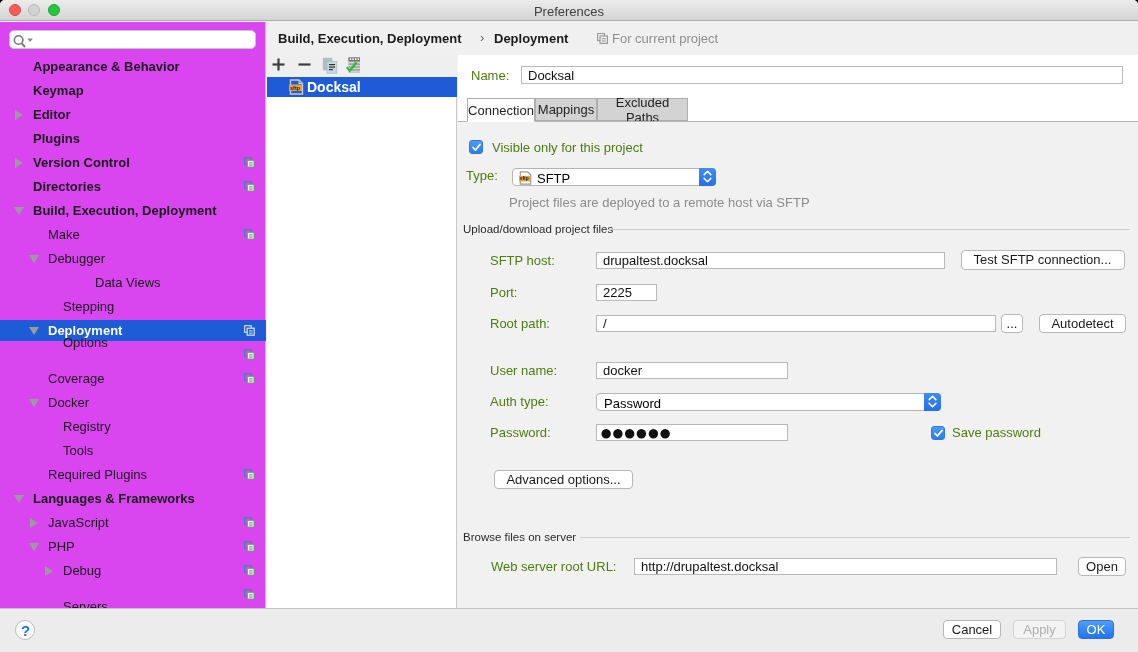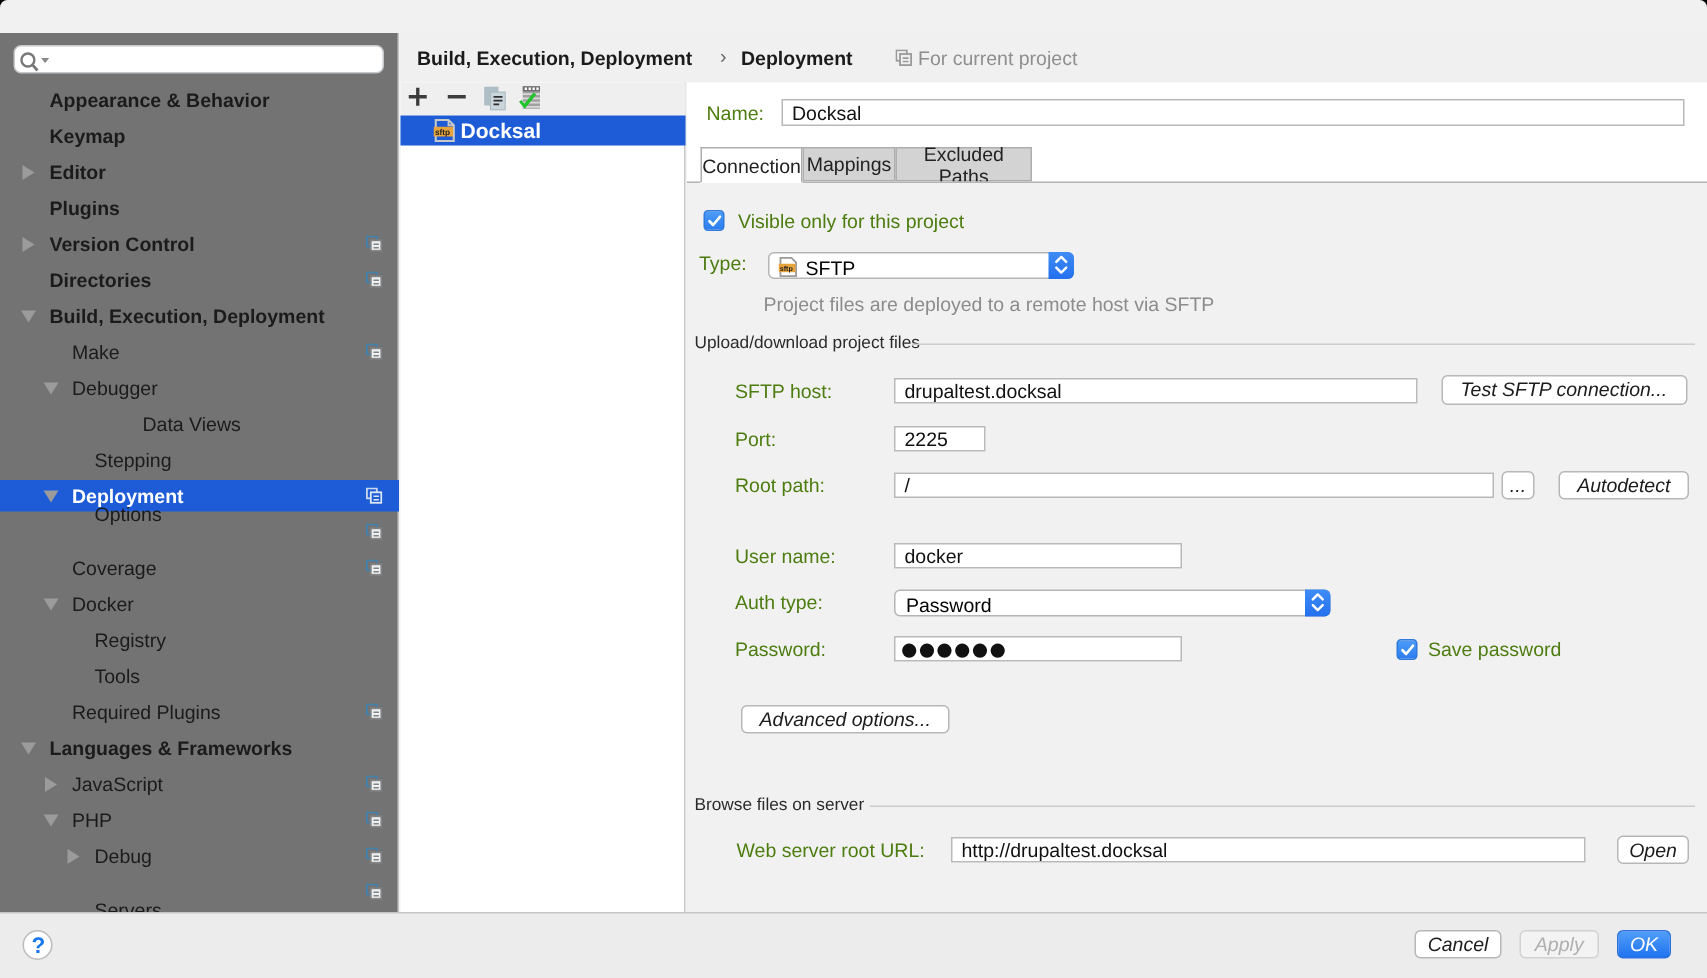--- a/index.html
+++ b/index.html
@@ -9,21 +9,21 @@
          border-radius:5px 5px 0 0; overflow:hidden; }
   .abs { position:absolute; }
 
   
   #titlebar { left:0; top:0; width:1138px; height:21px;
     background:linear-gradient(#ECECEC,#D4D4D4); border-bottom:1px solid #ABABAB; }
   .light { position:absolute; top:4px; width:12px; height:12px; border-radius:50%; }
   #title { width:100%; text-align:center; top:4px; font-size:13px; color:#404040; }
 
   
-  #sidebar { left:0; top:22px; width:266px; height:586px; background:#737373; border-right:1px solid #C2C6C9; }
+  #sidebar { left:0; top:22px; width:266px; height:586px; background:#d946ef; border-right:1px solid #C2C6C9; }
   #search { position:absolute; left:9px; top:7.5px; width:247px; height:19px; background:#fff;
     border:1px solid #C4C8CB; border-radius:5px; }
   .nav { position:absolute; height:24px; line-height:24px; font-size:13px; color:#1b1b1b; white-space:nowrap; }
   .nav.b { font-weight:bold; }
   .arr-r { position:absolute; width:0; height:0; border-left:8px solid #9B9B9B; border-top:5px solid transparent; border-bottom:5px solid transparent; }
   .arr-d { position:absolute; width:0; height:0; border-top:8px solid #9B9B9B; border-left:5px solid transparent; border-right:5px solid transparent; }
   #selrow { left:0; top:298px; width:266px; height:21px; background:#1D5CD6; }
 
   
   #crumb { left:267px; top:22px; width:871px; height:33px; background:#F0F0F0; font-size:13px; }
@@ -34,21 +34,21 @@
   #treesel { left:0; top:22px; width:190px; height:20px; background:#1D5CD6; }
 
   
   #rpanel { left:458px; top:55px; width:680px; height:553px; background:#fff; }
   #rgray { left:0; top:66px; width:680px; height:487px; background:#F1F1F1; }
   #tabline { left:0; top:66px; width:680px; height:1px; background:#B4B4B4; z-index:1; }
 
   .field { position:absolute; background:#fff; border:1px solid #B9B9B9; font-size:13px; color:#111;
            padding-left:6px; display:flex; align-items:center; }
   .btn { position:absolute; background:#fff; border:1px solid #B7B7B7; border-radius:4px; font-size:13px;
-         color:#1b1b1b; display:flex; align-items:center; justify-content:center;font-style:italic; }
+         color:#1b1b1b; display:flex; align-items:center; justify-content:center; }
   .lbl { position:absolute; font-size:13px; line-height:19px; color:#4d7c0f; white-space:nowrap; }
   .check { position:absolute; width:14px; height:14px; border-radius:3px;
            background:linear-gradient(#4D9CF8,#2B7DEF); border:1px solid #3079DC; }
   .check svg { position:absolute; left:1px; top:1px; }
   .sect { position:absolute; font-size:11.5px; color:#2b2b2b; white-space:nowrap; }
   .sline { position:absolute; height:1px; background:#CCCCCC; }
   .combo { position:absolute; background:#fff; border:1px solid #B5B5B5; border-radius:4px; font-size:13px; }
   .cap { position:absolute; right:-1px; top:-1px; bottom:-1px; width:17px; border-radius:0 4px 4px 0;
          background:linear-gradient(#3E8CF6,#2470EE); display:flex; align-items:center; justify-content:center; }
 
@@ -56,20 +56,26 @@
   .tab { position:absolute; top:0; height:23px; font-size:13px; color:#222; display:flex; align-items:center;
          justify-content:center; background:#D3D3D3; border:1px solid #AEAEAE;text-align:center; }
 
   
   #botbar { left:0; top:608px; width:1138px; height:44px; background:#ECECEC; border-top:1px solid #C5C5C5; }
 </style>
 </head>
 <body>
 <div id="win">
 
+  <div id="titlebar" class="abs">
+    <div class="light" style="left:8.5px; background:#FC5B57; border:0.5px solid #E2463F;"></div>
+    <div class="light" style="left:28px; background:#D2D2D2; border:0.5px solid #BABABA;"></div>
+    <div class="light" style="left:48px; background:#25C63D; border:0.5px solid #14AB29;"></div>
+    <div id="title" class="abs">Preferences</div>
+  </div>
 
   <div id="sidebar" class="abs">
     <div id="search">
       <svg width="24" height="15" viewBox="0 0 24 15" style="position:absolute;left:3px;top:3px">
         <circle cx="5.6" cy="6" r="4.3" fill="none" stroke="#787878" stroke-width="1.6"></circle>
         <line x1="8.8" y1="9.4" x2="12" y2="13" stroke="#787878" stroke-width="1.9"></line>
         <path d="M14.4 4.6 L19.8 4.6 L17.1 8 Z" fill="#888888"></path>
       </svg>
     </div>
     <div id="selrow" class="abs"></div>
@@ -278,21 +284,21 @@
 
       <div class="lbl" style="left:32px;top:192.5px;">Root path:</div>
       <div class="field" style="left:138px;top:193.5px;width:400px;height:17px;">/</div>
       <div class="btn" style="left:543px;top:192.5px;width:22px;height:19px;">...</div>
       <div class="btn" style="left:581px;top:192.5px;width:87px;height:19px;">Autodetect</div>
 
       <div class="lbl" style="left:32px;top:240px;">User name:</div>
       <div class="field" style="left:138px;top:241px;width:192px;height:17px;">docker</div>
 
       <div class="lbl" style="left:32px;top:271px;">Auth type:</div>
-      <div class="combo" style="left:138px;top:271.5px;width:291px;height:18px;">
+      <div class="combo" style="left:138px;top:271.5px;width:345px;height:18px;">
         <div class="cap">
             <svg width="18" height="19" viewBox="0 0 18 19">
           <path d="M5.5 7.5 L9 4 L12.5 7.5" fill="none" stroke="#fff" stroke-width="1.7" stroke-linecap="round" stroke-linejoin="round"></path>
           <path d="M5.5 11.5 L9 15 L12.5 11.5" fill="none" stroke="#fff" stroke-width="1.7" stroke-linecap="round" stroke-linejoin="round"></path>
         </svg>
           </div>
         <span style="position:absolute;left:7px;top:2px;">Password</span>
       </div>
 
       <div class="lbl" style="left:32px;top:302px;">Password:</div>

